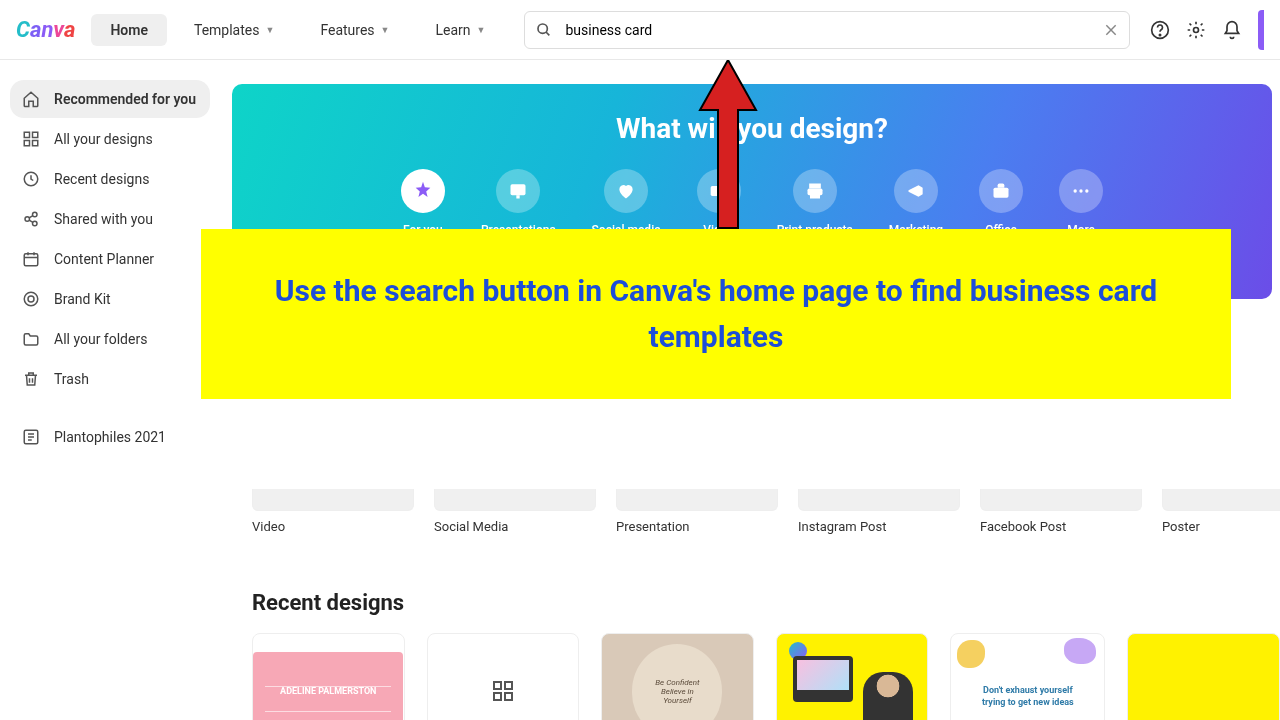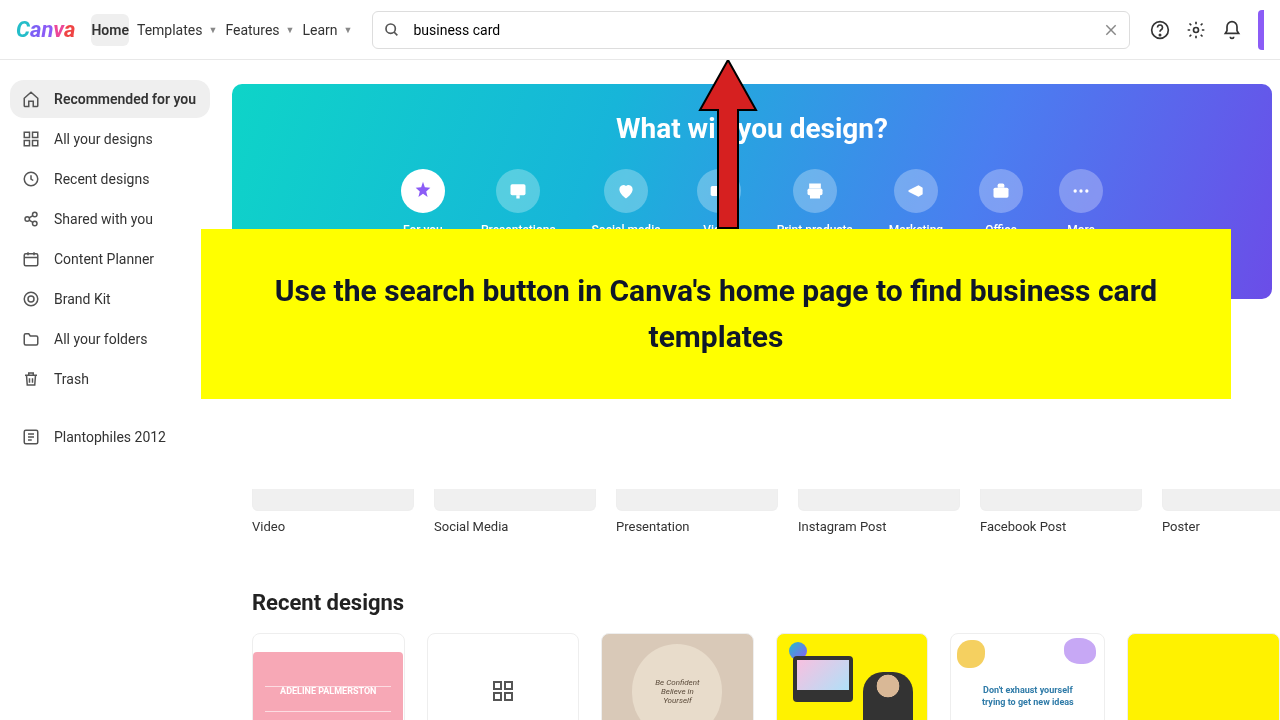--- a/index.html
+++ b/index.html
@@ -4,21 +4,21 @@
 <style>
 * { margin: 0; padding: 0; box-sizing: border-box; font-family: -apple-system, BlinkMacSystemFont, "Segoe UI", Roboto, sans-serif; }
 body { background: #fff; width: 1280px; height: 720px; overflow: hidden; position: relative; }
 .header { height: 60px; display: flex; align-items: center; padding: 0 16px; border-bottom: 1px solid #e8e8e8; gap: 8px; }
 .logo { font-size: 22px; font-weight: 700; font-style: italic; margin-right: 8px; }
 .logo-c { color: #24bdc9; }
 .logo-a { color: #7d5ff5; }
 .logo-n { color: #8b5cf6; }
 .logo-v { color: #ec4899; }
 .logo-a2 { color: #ef4444; }
-.nav-btn { padding: 8px 0; border: none; background: transparent; font-size: 14px; color: #333; border-radius: 6px; display: flex; align-items: center; gap: 4px; cursor: pointer; }
+.nav-btn { padding: 8px 19px; border: none; background: transparent; font-size: 14px; color: #333; border-radius: 6px; display: flex; align-items: center; gap: 4px; cursor: pointer; }
 .nav-btn.active { background: #efefef; font-weight: 600; }
 .chevron { font-size: 9px; color: #888; margin-left: 2px; }
 .search-wrap { flex: 1; margin: 0 12px; position: relative; }
 .search-input { width: 100%; height: 38px; border: 1px solid #ddd; border-radius: 6px; padding: 0 40px; font-size: 14px; outline: none; }
 .search-icon { position: absolute; left: 12px; top: 50%; transform: translateY(-50%); color: #555; }
 .clear-icon { position: absolute; right: 12px; top: 50%; transform: translateY(-50%); color: #888; cursor: pointer; }
 .hdr-icons { display: flex; gap: 16px; align-items: center; }
 .hdr-icon { width: 20px; height: 20px; color: #333; cursor: pointer; }
 .avatar-slice { width: 6px; height: 40px; background: #8b5cf6; border-radius: 4px 0 0 4px; }
 .body { display: flex; height: calc(100% - 60px); }
@@ -30,21 +30,21 @@
 .main { flex: 1; padding: 24px 0 0 12px; overflow: hidden; }
 .hero { width: 1040px; height: 215px; border-radius: 10px; background: linear-gradient(110deg, #0ed4c8 0%, #17b5d9 35%, #4a7ef0 70%, #6b4de8 100%); position: relative; color: #fff; text-align: center; padding-top: 28px; }
 .hero-title { font-size: 28px; font-weight: 700; }
 .hero-cats { display: flex; justify-content: center; gap: 36px; margin-top: 24px; }
 .cat { display: flex; flex-direction: column; align-items: center; gap: 10px; cursor: pointer; }
 .cat-circle { width: 44px; height: 44px; border-radius: 50%; background: rgba(255,255,255,0.28); display: flex; align-items: center; justify-content: center; color: #fff; }
 .cat.active .cat-circle { background: #fff; color: #8b5cf6; }
 .cat-label { font-size: 12px; font-weight: 500; }
 .arrow-annot { position: absolute; left: 698px; top: 60px; pointer-events: none; }
 .instruction-box { position: absolute; left: 201px; top: 229px; width: 1030px; height: 170px; background: #ffff00; display: flex; align-items: center; justify-content: center; text-align: center; padding: 0 40px; }
-.instruction-box span { font-size: 30px; font-weight: 700; color: #0f172a; line-height: 1.55; }
+.instruction-box span { font-size: 30px; font-weight: 700; color: #1d4ed8; line-height: 1.55; }
 .thumb-row { display: flex; gap: 20px; margin-top: 190px; padding-left: 20px; }
 .thumb-item { width: 162px; }
 .thumb-img { width: 162px; height: 22px; background: #f0f0f0; border-radius: 0 0 6px 6px; border: 1px solid #eee; border-top: none; }
 .thumb-label { font-size: 13px; margin-top: 8px; color: #333; }
 .section-title { font-size: 22px; font-weight: 700; margin: 56px 0 18px 20px; color: #222; }
 .recent-row { display: flex; gap: 22px; padding-left: 20px; }
 .recent-card { width: 182px; height: 116px; border: 1px solid #eee; border-radius: 8px; display: flex; align-items: center; justify-content: center; overflow: hidden; }
 .rc1-inner { width: 150px; height: 78px; background: #f7a8b6; border-radius: 4px; display: flex; flex-direction: column; align-items: center; justify-content: center; color: #fff; font-size: 9px; font-weight: 700; position: relative; }
 .rc1-inner::before { content:""; position:absolute; left:12px; right:12px; top:34px; border-top:1px solid rgba(255,255,255,.6);}
 .rc1-inner::after { content:""; position:absolute; left:12px; right:12px; bottom:18px; border-top:1px solid rgba(255,255,255,.6);}
@@ -197,21 +197,21 @@
         </span>
       <span>Trash</span>
     </div>
     <div class="sb-item team">
       <span class="sb-icon">
           <svg width="18" height="18" viewBox="0 0 24 24" fill="none" stroke="currentColor" stroke-width="2">
             <rect x="3" y="3" width="18" height="18" rx="2"></rect>
             <path d="M8 8h8M8 12h8M8 16h5"></path>
           </svg>
         </span>
-      <span>Plantophiles 2012</span>
+      <span>Plantophiles 2021</span>
     </div>
   </div>
 
   <div class="main">
     <div class="hero">
       <div class="hero-title">What will you design?</div>
       <div class="hero-cats">
         <div class="cat active">
             <div class="cat-circle">
               <svg width="22" height="22" viewBox="0 0 24 24" fill="currentColor">

